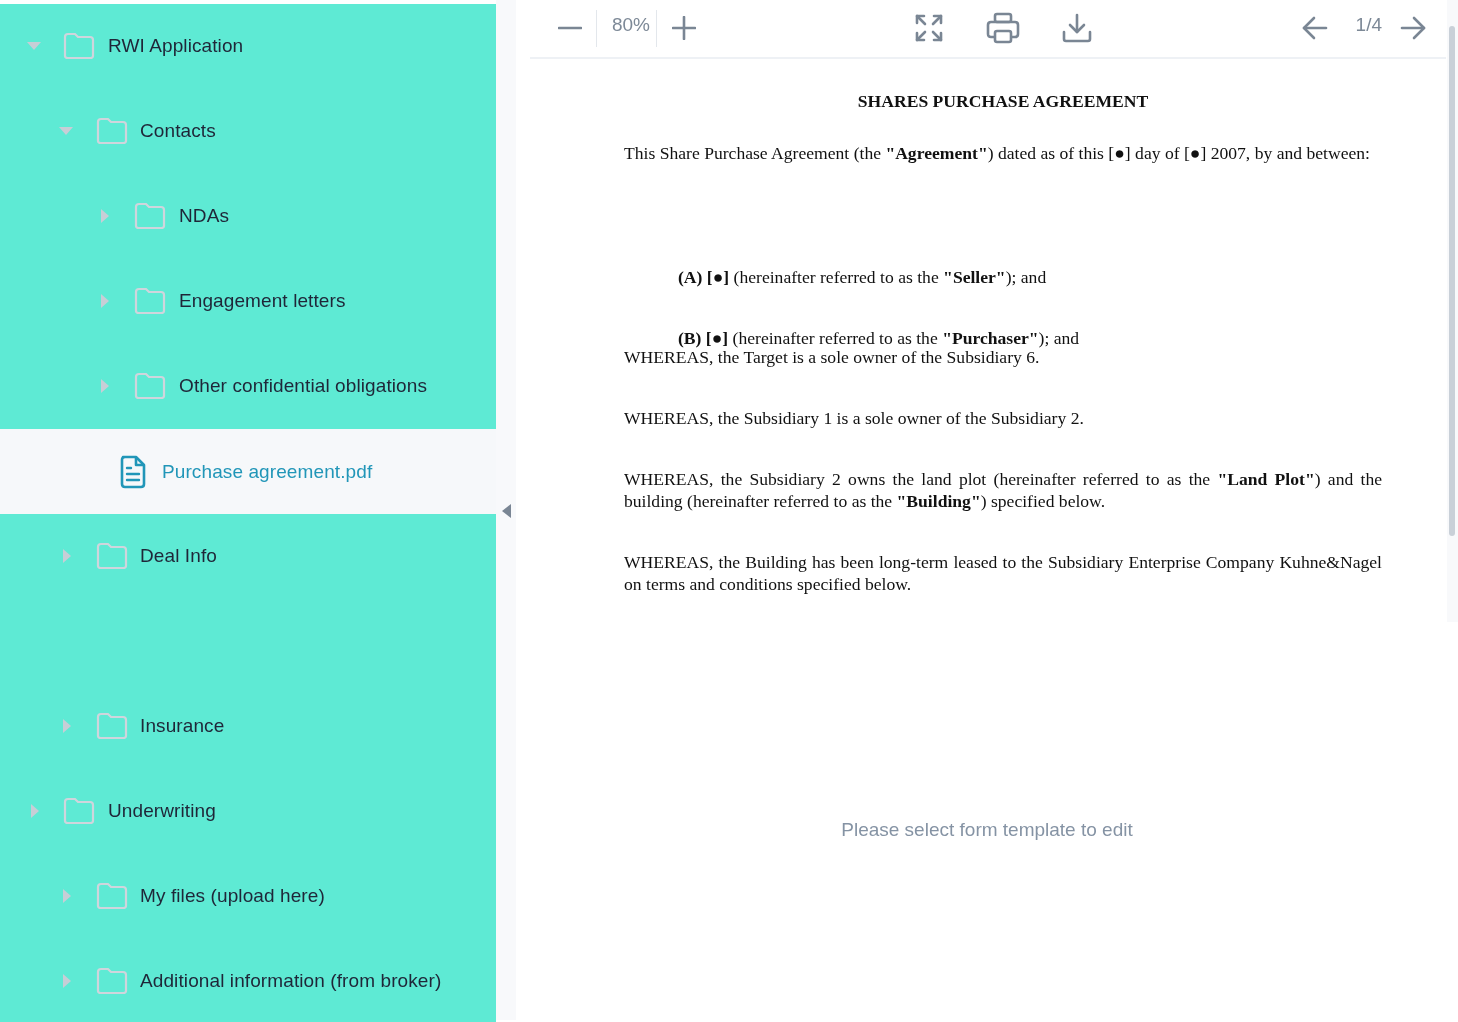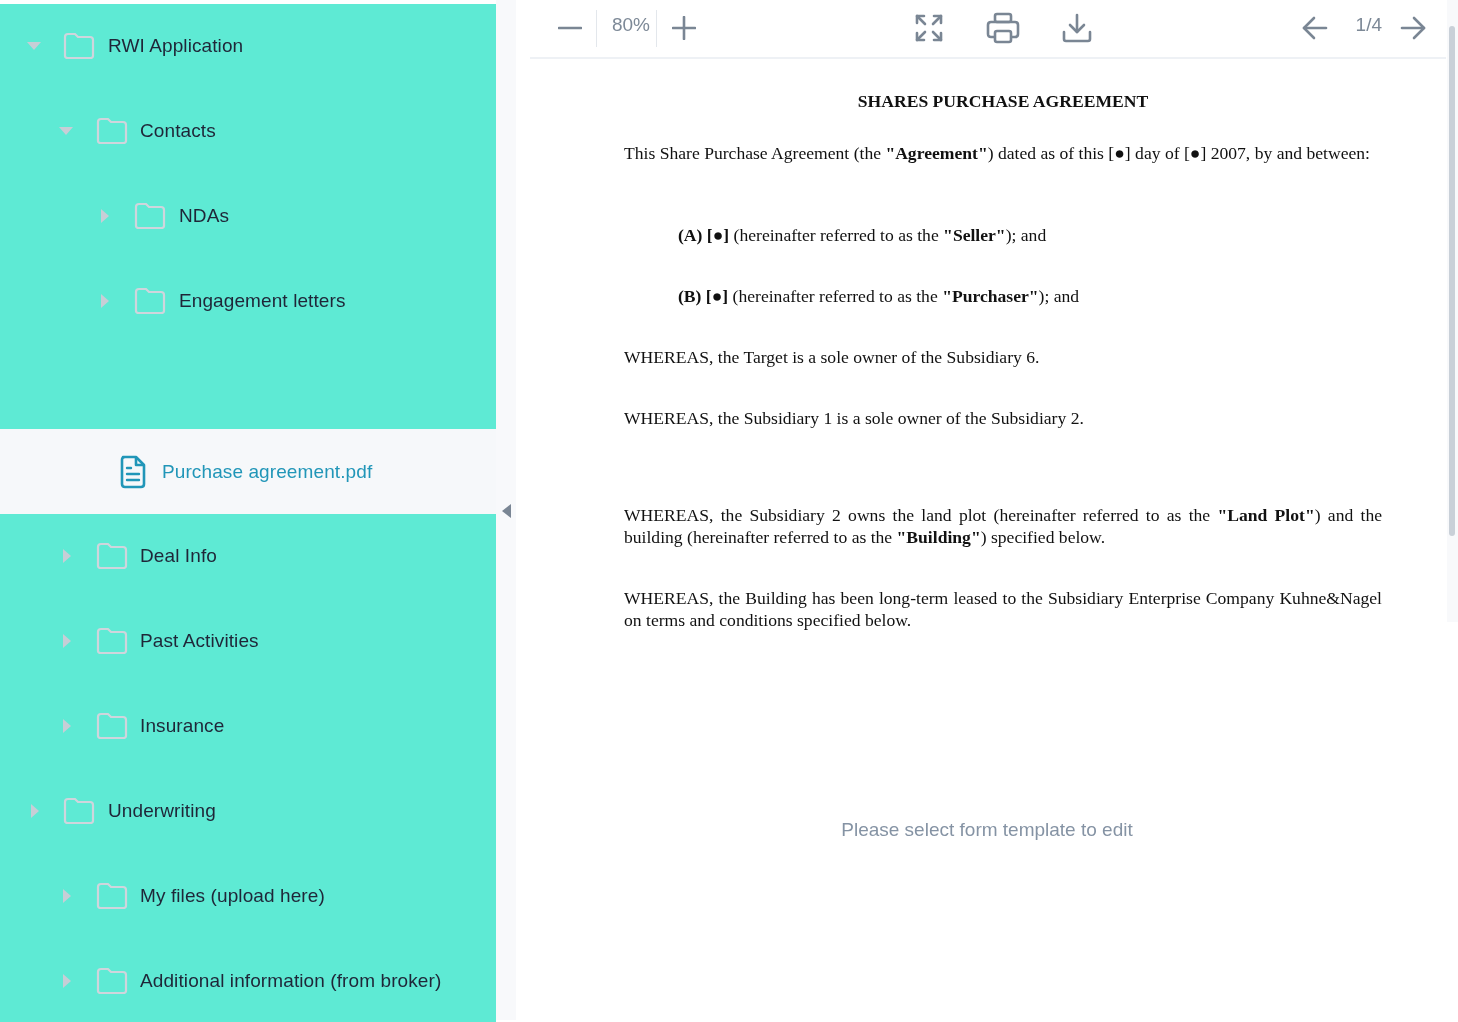--- a/index.html
+++ b/index.html
@@ -30,22 +30,22 @@
     .tb-sep { position: absolute; top: 10px; width: 1px; height: 37px; background: #e3e7ec; }
     .zoom-val { position: absolute; left: 76px; top: 14px; width: 50px; text-align: center; font-size: 19px; color: #7d8997; }
     .page-ind { position: absolute; left: 818px; top: 14px; width: 34px; text-align: right; font-size: 19px; color: #7d8997; }
 
     .scroll-track { position: absolute; left: 931px; top: 0; width: 11px; height: 622px; background: #f8f9fb; }
     .scroll-thumb { position: absolute; left: 933px; top: 26px; width: 6px; height: 510px; background: #c9d0d8; border-radius: 3px; cursor: pointer; }
 
     .doc { position: absolute; left: 108px; top: 88px; width: 760px; font-family: "Liberation Serif", "DejaVu Serif", serif; color: #111111; font-size: 17.6px; line-height: 21.5px; }
     .doc-title { position: absolute; left: 0; top: 3px; width: 758px; text-align: center; font-weight: bold; font-size: 17.6px; }
     .para { position: absolute; left: 0; width: 758px; }
-    .para.justify { text-align: justify; text-align-last: left; margin-top: 36px; }
-    .para.indent { left: 54px; width: 700px; }
+    .para.justify { text-align: justify; text-align-last: left; }
+    .para.indent { left: 54px; width: 700px; margin-top: 42px; }
     .doc b { font-weight: bold; }
 
     .placeholder-msg { position: absolute; left: 0; top: 819px; width: 942px; text-align: center; font-size: 19px; color: #8593a4; }
   </style>
 </head>
 <body>
 
 <div class="sidebar">
 
   <div class="tree-row" style="top:0px">
@@ -73,47 +73,47 @@
   </div>
 
   <div class="tree-row" style="top:255px">
     <span class="caret right" style="left:99px;top:36px"></span>
     <svg class="folder" style="left:134px;top:28px" viewBox="0 0 32 28">
         <path d="M2 5 Q2 2 5 2 H12 L15 5 H27 Q30 5 30 8 V24 Q30 26 27 26 H5 Q2 26 2 24 Z" fill="none" stroke="#cfd5dc" stroke-width="2.2"></path>
       </svg>
     <span class="row-label" style="left:179px;top:31px">Engagement letters</span>
   </div>
 
+  <div class="tree-row" style="top:340px">
+    <span class="caret right" style="left:99px;top:36px"></span>
+    <svg class="folder" style="left:134px;top:28px" viewBox="0 0 32 28">
+        <path d="M2 5 Q2 2 5 2 H12 L15 5 H27 Q30 5 30 8 V24 Q30 26 27 26 H5 Q2 26 2 24 Z" fill="none" stroke="#cfd5dc" stroke-width="2.2"></path>
+      </svg>
+    <span class="row-label" style="left:179px;top:31px">Other confidential obligations</span>
+  </div>
 
   <div class="tree-row" style="top:510px">
     <span class="caret right" style="left:61px;top:36px"></span>
     <svg class="folder" style="left:96px;top:28px" viewBox="0 0 32 28">
         <path d="M2 5 Q2 2 5 2 H12 L15 5 H27 Q30 5 30 8 V24 Q30 26 27 26 H5 Q2 26 2 24 Z" fill="none" stroke="#cfd5dc" stroke-width="2.2"></path>
       </svg>
     <span class="row-label" style="left:140px;top:31px">Deal Info</span>
   </div>
 
   <div class="tree-row selected" style="top:425px">
     <svg class="file-icon" style="left:119px;top:26px" viewBox="0 0 28 34">
       <path d="M4 2 H17 L25 10 V29 Q25 32 22 32 H6 Q3 32 3 29 V5 Q3 2 6 2 Z" fill="none" stroke="#2196b8" stroke-width="2.6" stroke-linejoin="round"></path>
       <path d="M17 2 V10 H25" fill="none" stroke="#2196b8" stroke-width="2.6" stroke-linejoin="round"></path>
       <line x1="8" y1="13" x2="12" y2="13" stroke="#2196b8" stroke-width="2.4" stroke-linecap="round"></line>
       <line x1="8" y1="19" x2="20" y2="19" stroke="#2196b8" stroke-width="2.4" stroke-linecap="round"></line>
       <line x1="8" y1="25" x2="20" y2="25" stroke="#2196b8" stroke-width="2.4" stroke-linecap="round"></line>
     </svg>
     <span class="row-label file" style="left:162px;top:32px">Purchase agreement.pdf</span>
   </div>
 
-  <div class="tree-row" style="top:595px">
-    <span class="caret right" style="left:61px;top:36px"></span>
-    <svg class="folder" style="left:96px;top:28px" viewBox="0 0 32 28">
-        <path d="M2 5 Q2 2 5 2 H12 L15 5 H27 Q30 5 30 8 V24 Q30 26 27 26 H5 Q2 26 2 24 Z" fill="none" stroke="#cfd5dc" stroke-width="2.2"></path>
-      </svg>
-    <span class="row-label" style="left:140px;top:31px">Past Activities</span>
-  </div>
 
   <div class="tree-row" style="top:680px">
     <span class="caret right" style="left:61px;top:36px"></span>
     <svg class="folder" style="left:96px;top:28px" viewBox="0 0 32 28">
         <path d="M2 5 Q2 2 5 2 H12 L15 5 H27 Q30 5 30 8 V24 Q30 26 27 26 H5 Q2 26 2 24 Z" fill="none" stroke="#cfd5dc" stroke-width="2.2"></path>
       </svg>
     <span class="row-label" style="left:140px;top:31px">Insurance</span>
   </div>
 
   <div class="tree-row" style="top:765px">

